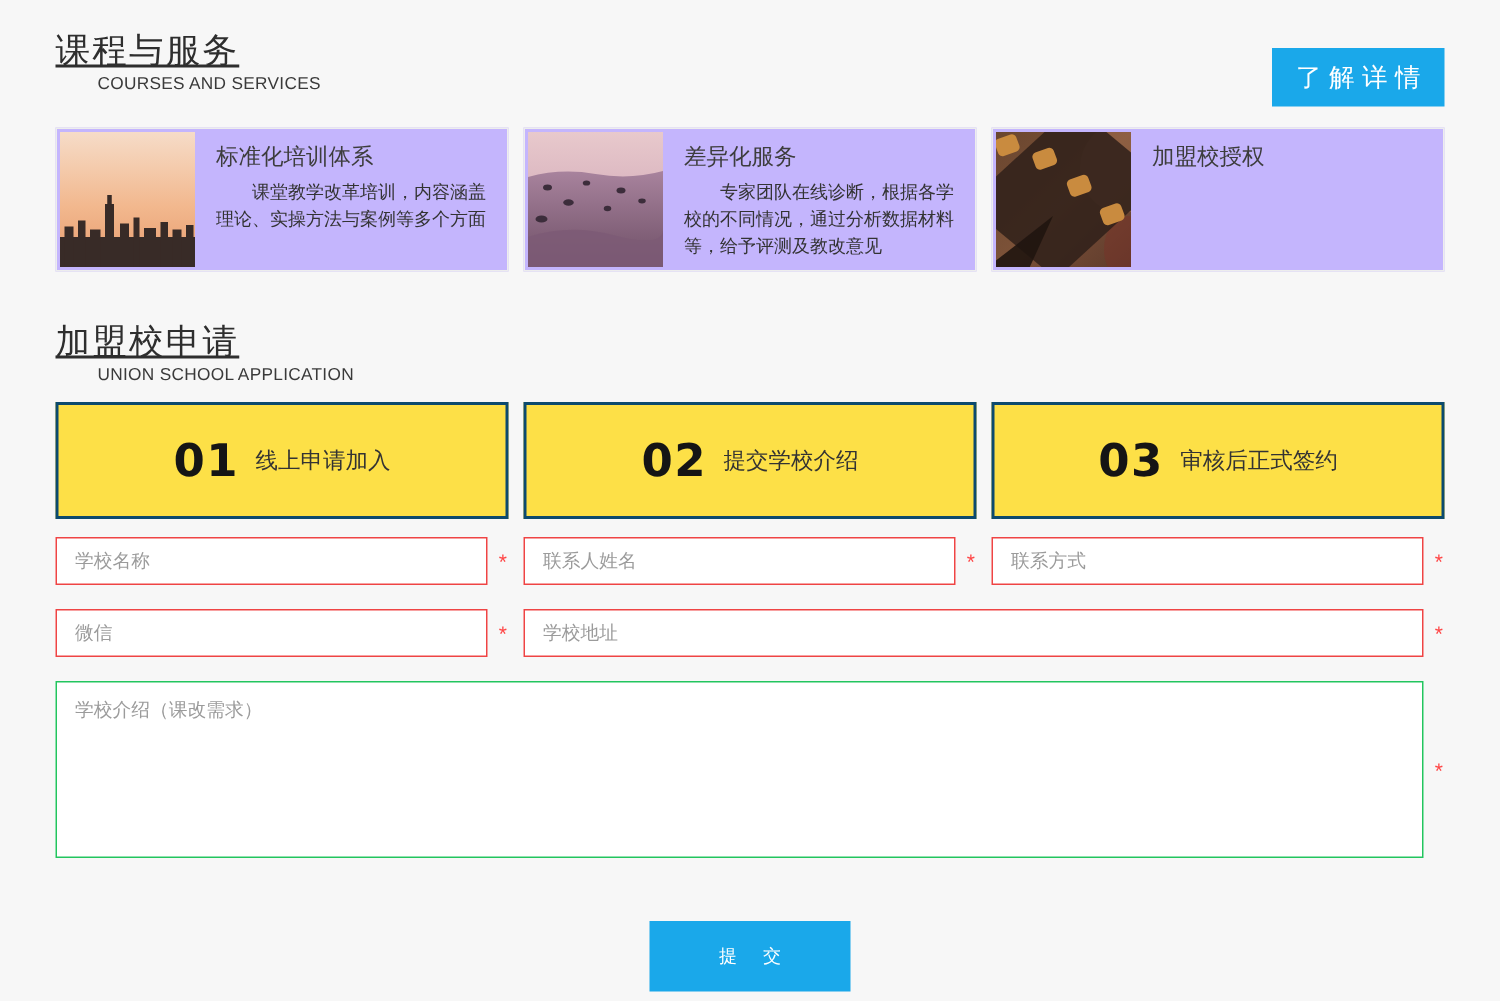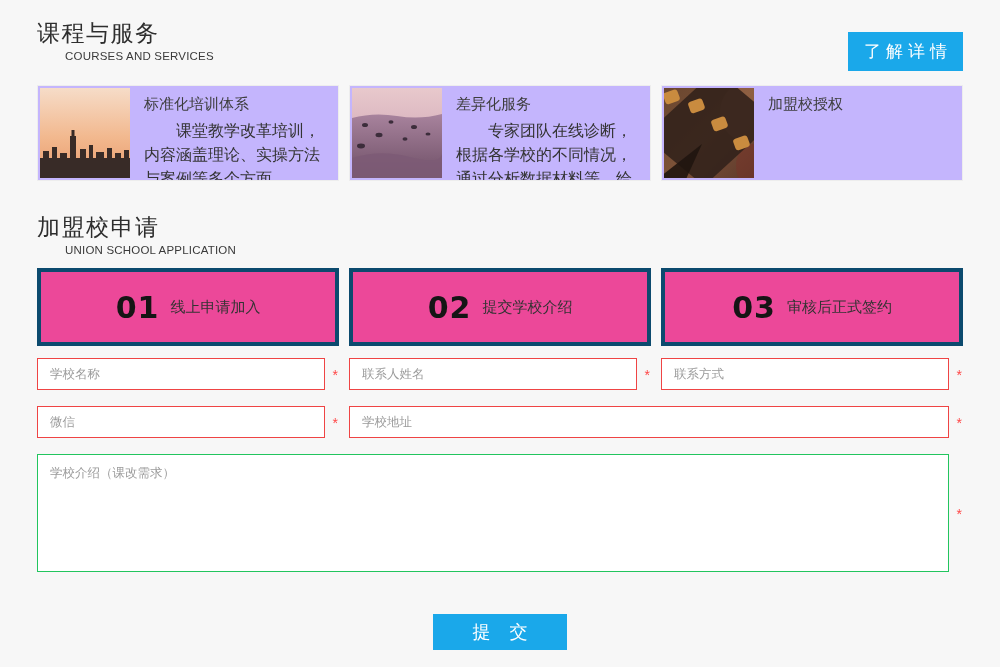--- a/index.html
+++ b/index.html
@@ -7,41 +7,41 @@
   body {
     background:#f7f7f7;
     font-family:"Liberation Sans","DejaVu Sans",sans-serif;
     color:#333;
     overflow:hidden;
   }
   .page { width:1000px; height:667px; padding:20px 37px 0; }
 
   
   .section-header { display:flex; justify-content:space-between; align-items:flex-start; }
-  .sh-title { font-size:23px; color:#2e2e2e; font-weight:500; letter-spacing:1.5px; line-height:27px; }
+  .sh-title { font-size:23px; color:#2e2e2e; font-weight:500; letter-spacing:1.5px; line-height:27px;text-decoration:underline; }
   .sh-sub { font-size:11.5px; color:#3a3a3a; letter-spacing:0.2px; margin-top:3px; line-height:13px;margin-left:28px; }
   .learn-more {
     margin-top:12px; background:#1aa8ea; color:#fff; border:none;
     font-size:17px; letter-spacing:5px; padding:8px 11px 8px 16px;
     cursor:pointer; font-family:inherit;
   }
 
   
   .cards { display:grid; grid-template-columns:repeat(3,1fr); gap:10px; margin-top:14px; }
   .card { background:#c4b5fd; border:1px solid #ededed; height:96px; display:flex; padding:2px; overflow:hidden; }
   .card-img { width:90px; height:90px; flex:none; }
   .card-img svg { width:90px; height:90px; display:block; }
   .card-body { padding:7px 10px 0 14px; flex:1; }
   .card-title { font-size:15px; color:#3d3d3d; font-weight:400; margin-bottom:5px; }
-  .card-desc { font-size:16px; color:#333; line-height:1.5; text-indent:2em; }
+  .card-desc { font-size:12px; color:#333; line-height:1.5; text-indent:2em; }
 
   
   .app-header { margin-top:33px; }
   .steps { display:grid; grid-template-columns:repeat(3,1fr); gap:10px; margin-top:11px; }
-  .step { background:#ec4899; border:4px solid #0c4a6e; height:78px; display:flex; align-items:center; justify-content:center; }
+  .step { background:#fde047; border:2px solid #0c4a6e; height:78px; display:flex; align-items:center; justify-content:center; }
   .step-num { font-size:30px; font-weight:800; color:#151515; letter-spacing:1px; font-family:"DejaVu Sans",sans-serif; }
   .step-label { font-size:15px; color:#333; margin-left:11px; }
 
   
   .form-row { display:grid; grid-template-columns:repeat(3,1fr); gap:10px; }
   .row1 { margin-top:12px; }
   .row2 { margin-top:16px; }
   .span2 { grid-column:2 / 4; }
   .field { position:relative; }
   .field input {
@@ -53,22 +53,22 @@
     position:absolute; right:1px; top:50%; transform:translateY(-46%);
     color:#ff4646; font-size:14px; line-height:1;
   }
   .field-area { position:relative; margin-top:16px; }
   .field-area textarea {
     width:calc(100% - 14px); height:118px; border:1px solid #22c55e; background:#fff;
     padding:10px 12px; font-size:12.5px; color:#333; font-family:inherit;
     resize:none; outline:none; display:block;
   }
   .submit-btn {
-    display:block; margin:42px auto 0; width:134px; height:36px;
-    background:#1aa8ea; color:#fff; border:none; font-size:18px;
+    display:block; margin:42px auto 0; width:134px; height:47px;
+    background:#1aa8ea; color:#fff; border:none; font-size:12px;
     letter-spacing:7px; padding-left:7px; cursor:pointer; font-family:inherit;
   }
 </style>
 </head>
 <body>
 
 <div class="page">
 
   <div class="section-header">
     <div>

